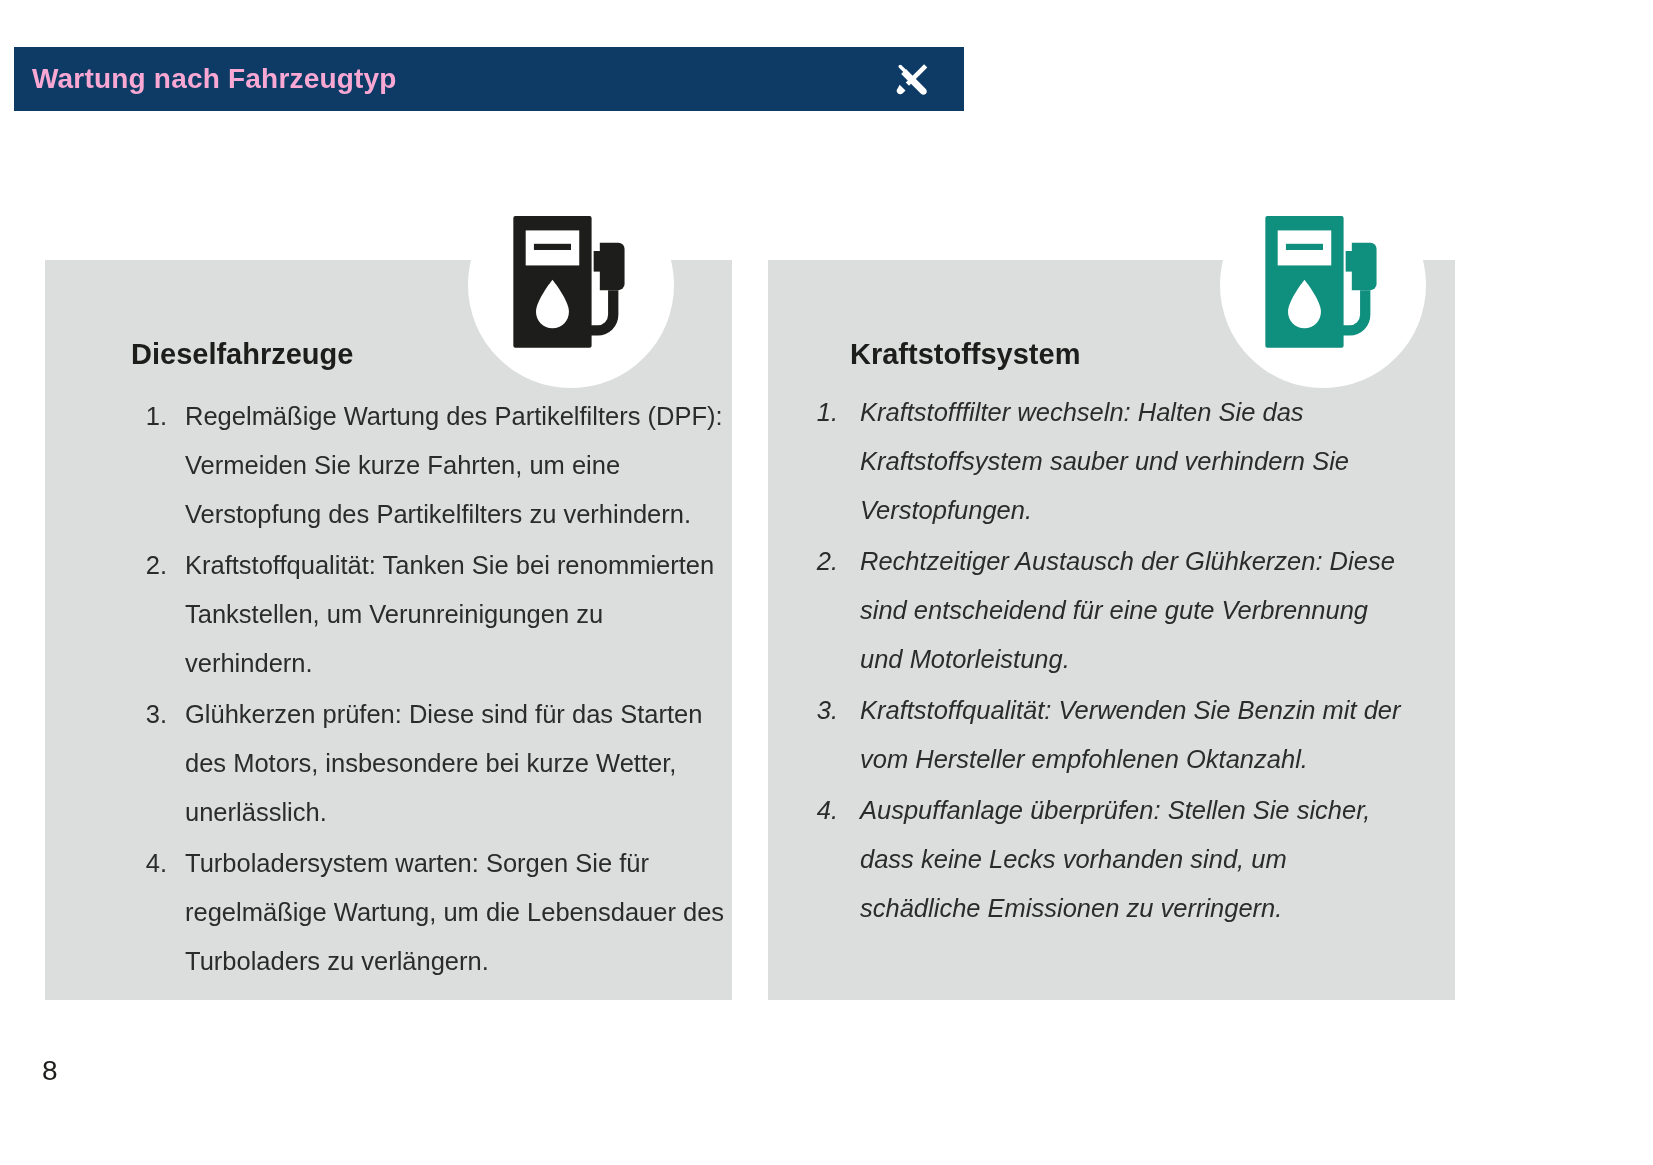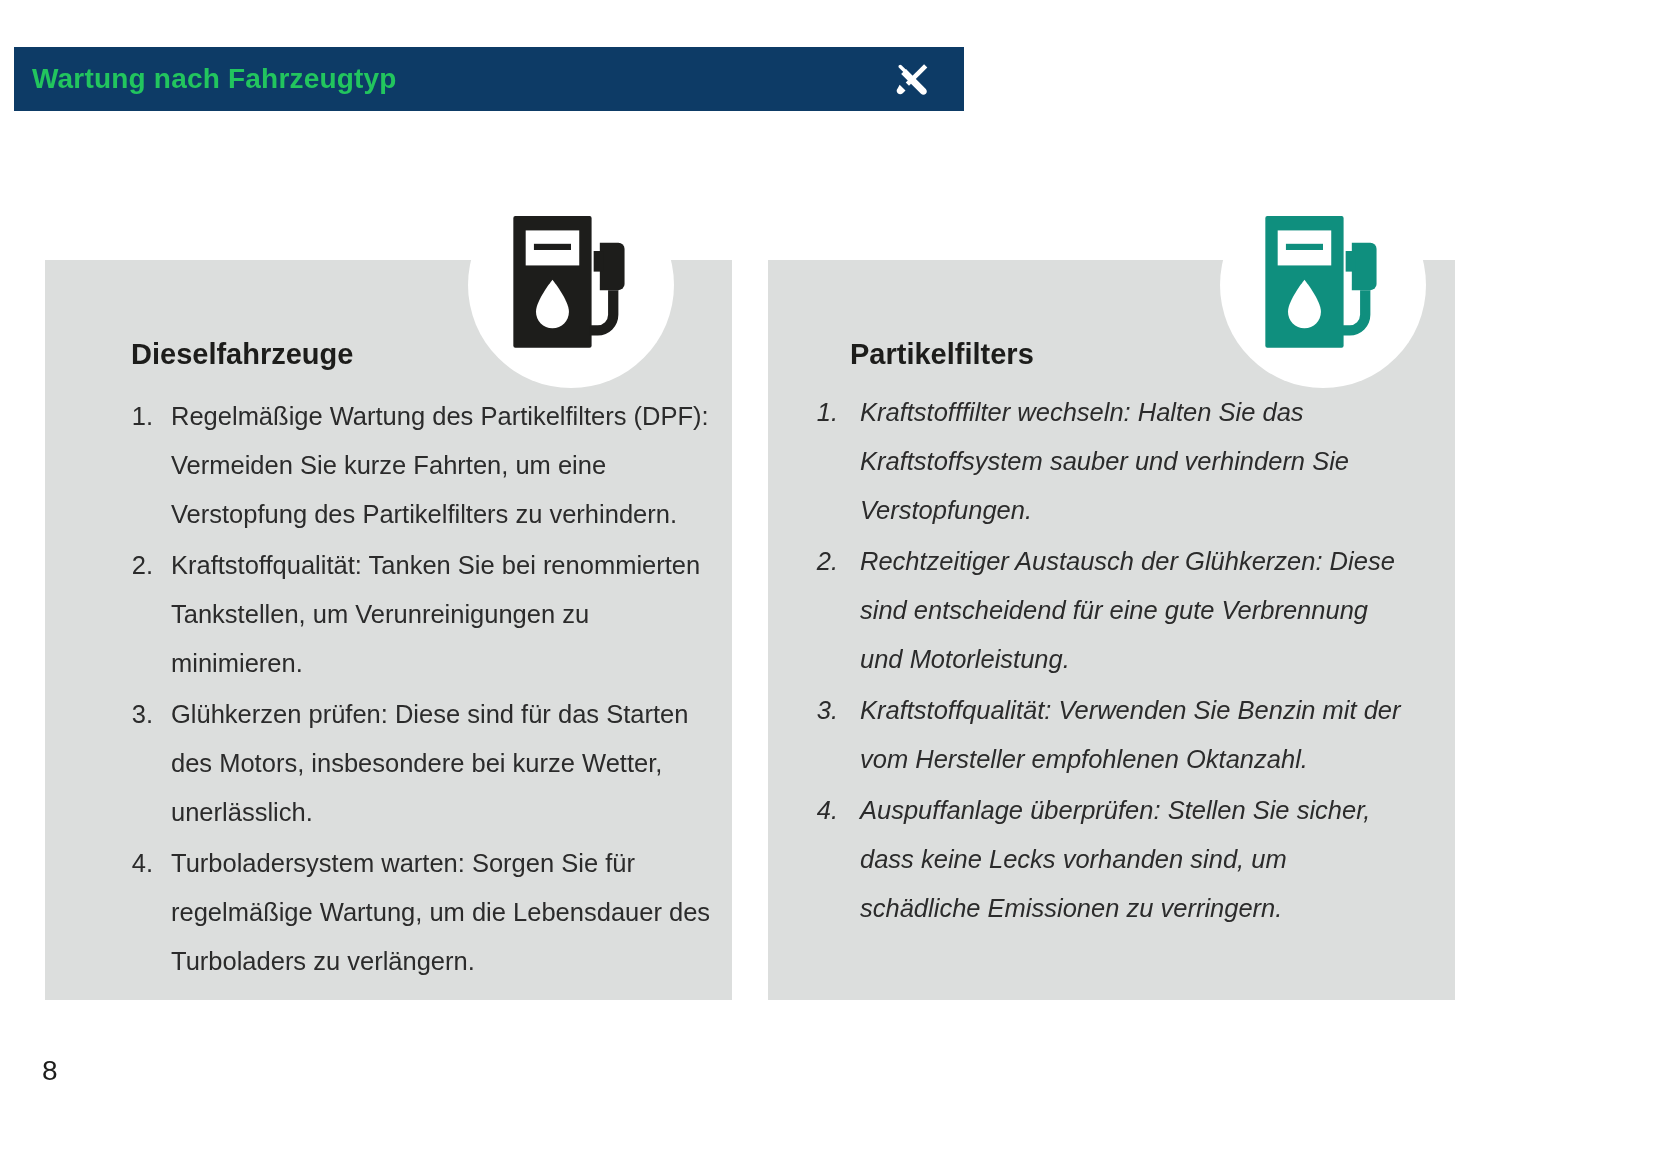--- a/index.html
+++ b/index.html
@@ -23,21 +23,21 @@
     width: 950px;
     height: 64px;
     background: #0d3b66;
     display: flex;
     align-items: center;
     justify-content: space-between;
     box-sizing: border-box;
     padding: 0 32px 0 18px;
   }
   .header-title {
-    color: #22c55e;
+    color: #f9a8d4;
     font-size: 28px;
     font-weight: bold;
     letter-spacing: 0.2px;
     white-space: nowrap;
   }
   .header-icon {
     width: 40px;
     height: 40px;
     display: block;
   }
@@ -91,21 +91,21 @@
     padding: 0;
     list-style: none;
     counter-reset: stepcnt;
   }
   .card-right ol.steps {
     top: 128px;
     left: 800px; 
     font-style: italic;
   }
   .card-right ol.steps { left: 36px; width: 600px; }
-  .card-left ol.steps { left: 74px; width: 600px; }
+  .card-left ol.steps { left: 88px; width: 600px; }
 
   ol.steps li {
     position: relative;
     counter-increment: stepcnt;
     padding-left: 52px;
     margin: 0 0 2px 0;
     font-size: 25.5px;
     line-height: 49px;
     color: #2b2b2b;
   }
@@ -165,41 +165,41 @@
 
         <path d="M88 26 h18 a6 6 0 0 1 6 6 v34 a6 6 0 0 1 -6 6 h-18 z"></path>
         <rect x="82" y="34" width="10" height="20"></rect>
         <path d="M96 72 v24 a10 10 0 0 1 -10 10 h-8 v10 h8 a20 20 0 0 0 20 -20 v-24 z"></path>
       </g>
     </svg>
   </div>
   <div class="card-title">Dieselfahrzeuge</div>
   <ol class="steps">
     <li>Regelmäßige Wartung des Partikelfilters (DPF): Vermeiden Sie kurze Fahrten, um eine Verstopfung des Partikelfilters zu verhindern.</li>
-    <li>Kraftstoffqualität: Tanken Sie bei renommierten Tankstellen, um Verunreinigungen zu minimieren.</li>
+    <li>Kraftstoffqualität: Tanken Sie bei renommierten Tankstellen, um Verunreinigungen zu verhindern.</li>
     <li>Glühkerzen prüfen: Diese sind für das Starten des Motors, insbesondere bei kurze Wetter, unerlässlich.</li>
     <li>Turboladersystem warten: Sorgen Sie für regelmäßige Wartung, um die Lebensdauer des Turboladers zu verlängern.</li>
   </ol>
 </div>
 
 <div class="card card-right">
   <div class="icon-badge">
     <svg viewBox="0 0 120 134" aria-hidden="true">
       <g fill="#0f8f7e">
         <rect x="4" y="0" width="76" height="128" rx="2"></rect>
         <rect x="16" y="14" width="52" height="34" fill="#ffffff"></rect>
         <rect x="24" y="27" width="36" height="6" fill="#0f8f7e"></rect>
         <path d="M42 62 C42 62 26 82 26 93 C26 102 33 109 42 109 C51 109 58 102 58 93 C58 82 42 62 42 62 Z" fill="#ffffff"></path>
         <path d="M88 26 h18 a6 6 0 0 1 6 6 v34 a6 6 0 0 1 -6 6 h-18 z"></path>
         <rect x="82" y="34" width="10" height="20"></rect>
         <path d="M96 72 v24 a10 10 0 0 1 -10 10 h-8 v10 h8 a20 20 0 0 0 20 -20 v-24 z"></path>
       </g>
     </svg>
   </div>
-  <div class="card-title">Partikelfilters</div>
+  <div class="card-title">Kraftstoffsystem</div>
   <ol class="steps">
     <li>Kraftstofffilter wechseln: Halten Sie das Kraftstoffsystem sauber und verhindern Sie Verstopfungen.</li>
     <li>Rechtzeitiger Austausch der Glühkerzen: Diese sind entscheidend für eine gute Verbrennung und Motorleistung.</li>
     <li>Kraftstoffqualität: Verwenden Sie Benzin mit der vom Hersteller empfohlenen Oktanzahl.</li>
     <li>Auspuffanlage überprüfen: Stellen Sie sicher, dass keine Lecks vorhanden sind, um schädliche Emissionen zu verringern.</li>
   </ol>
 </div>
 
 <div class="page-number">8</div>
 

